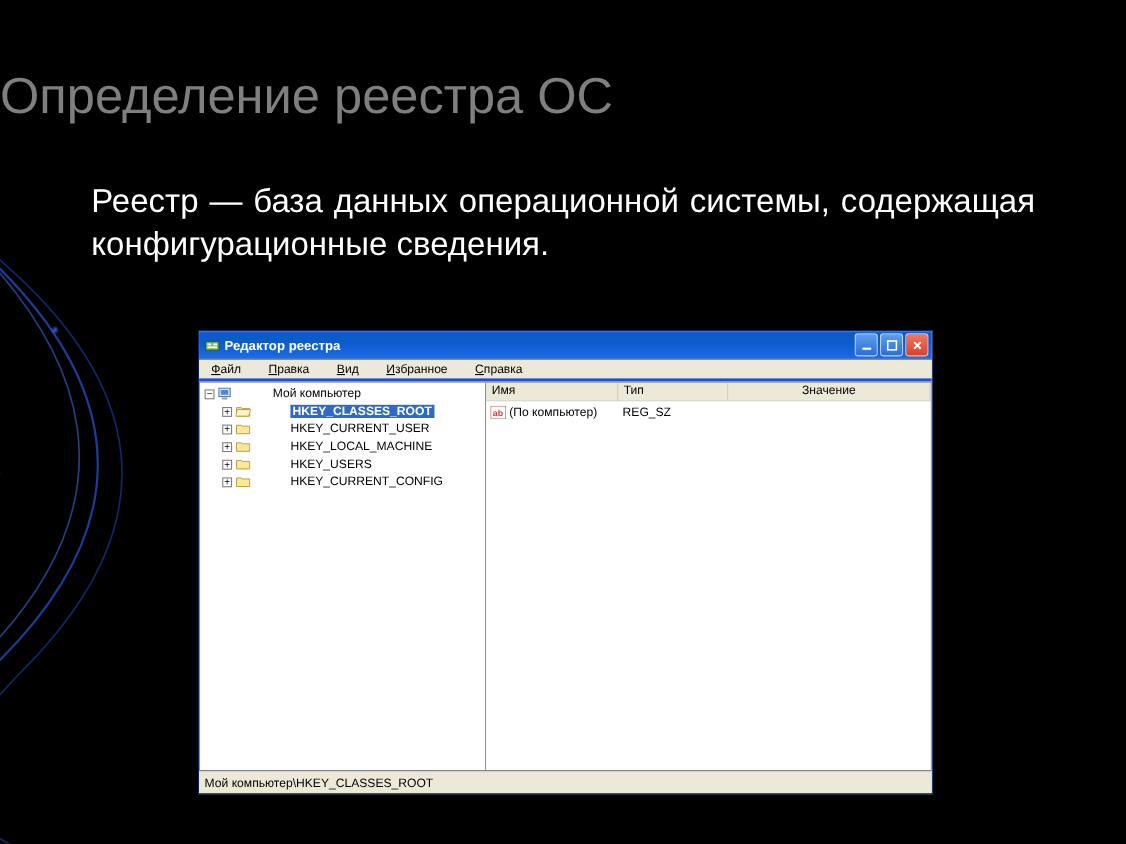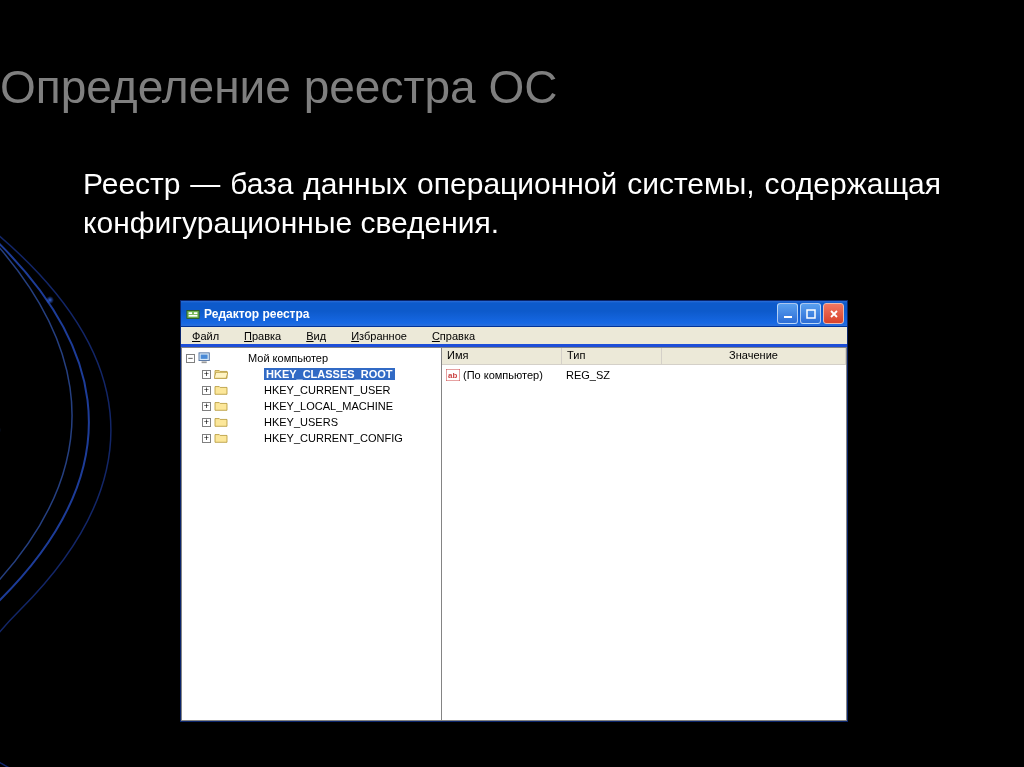--- a/index.html
+++ b/index.html
@@ -274,14 +274,17 @@
                 </svg>
               <span>(По компьютер)</span>
             </div>
             <div class="cell col-type">REG_SZ</div>
             <div class="cell col-val"></div>
           </div>
         </div>
       </div>
     </div>
 
+    <div class="statusbar">
+      <span>Мой компьютер\HKEY_CLASSES_ROOT</span>
+    </div>
   </div>
 </div>
 
 </body></html>

